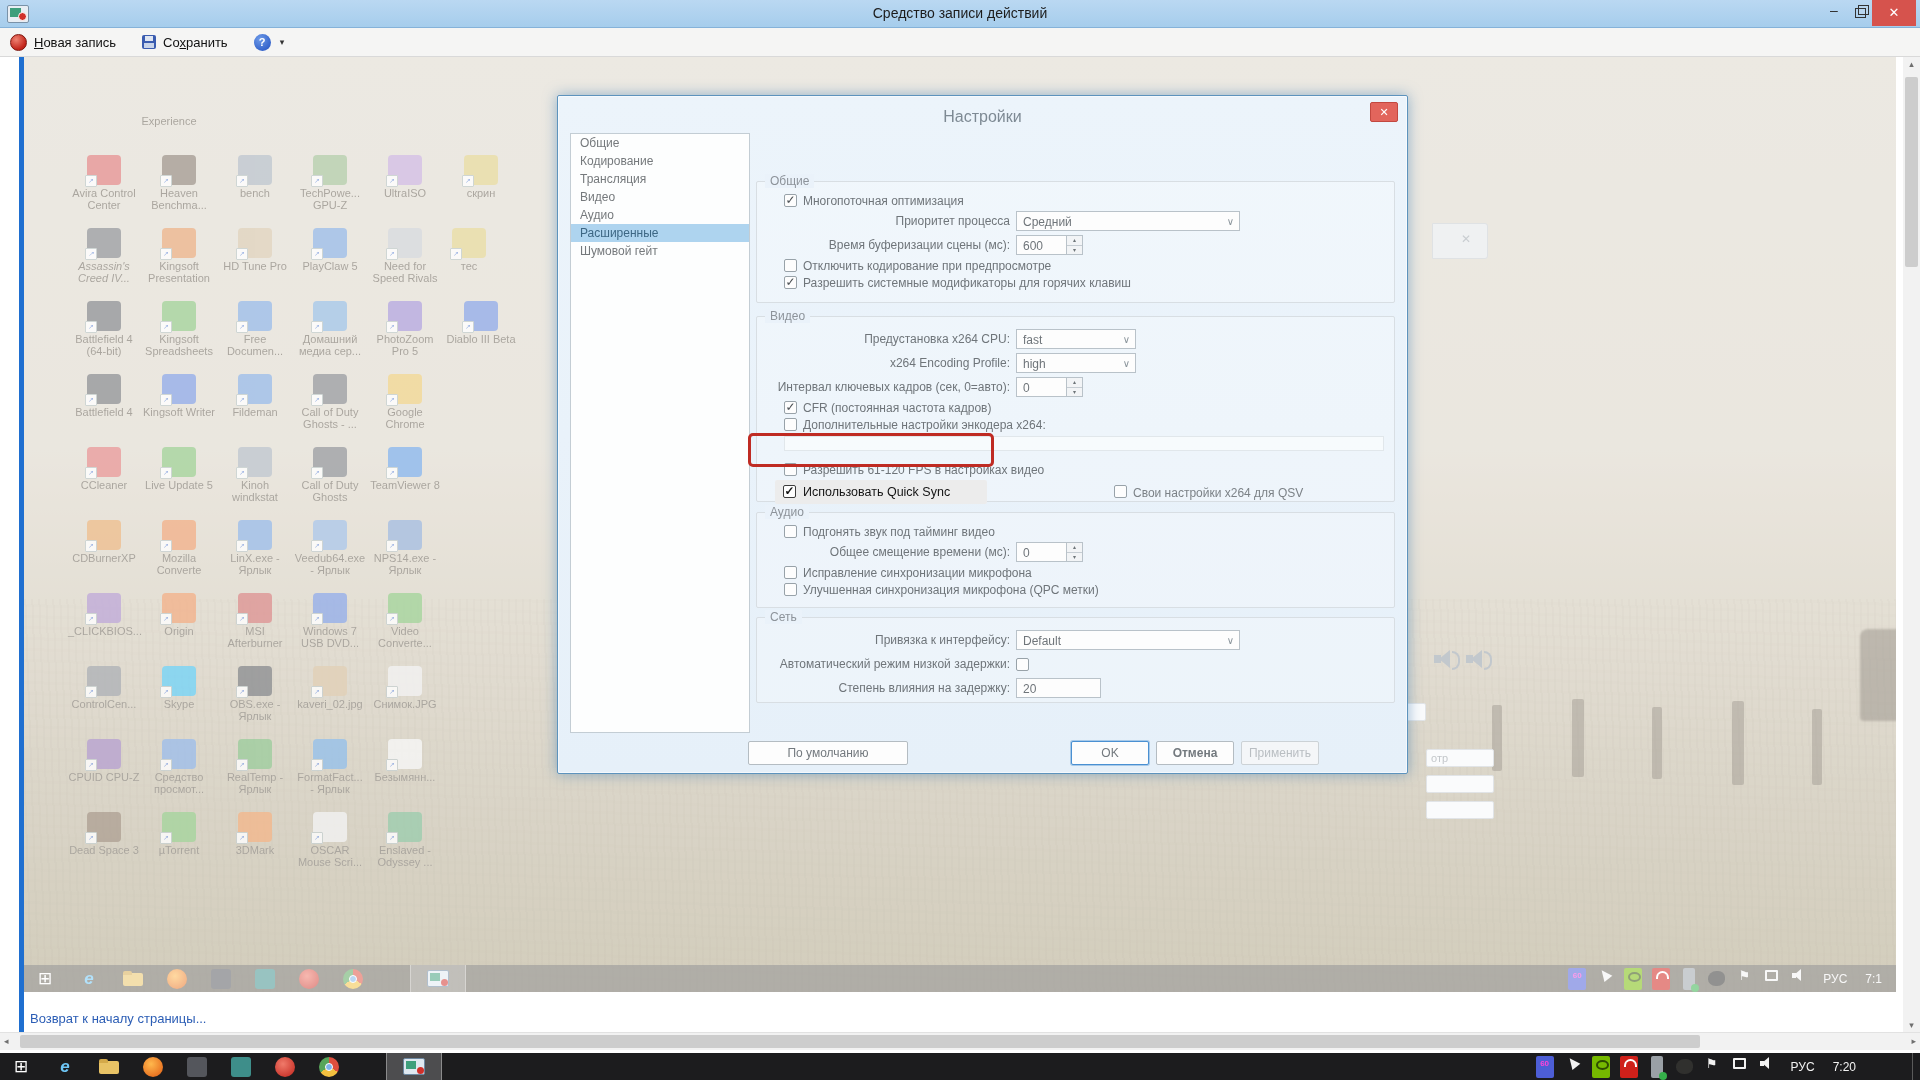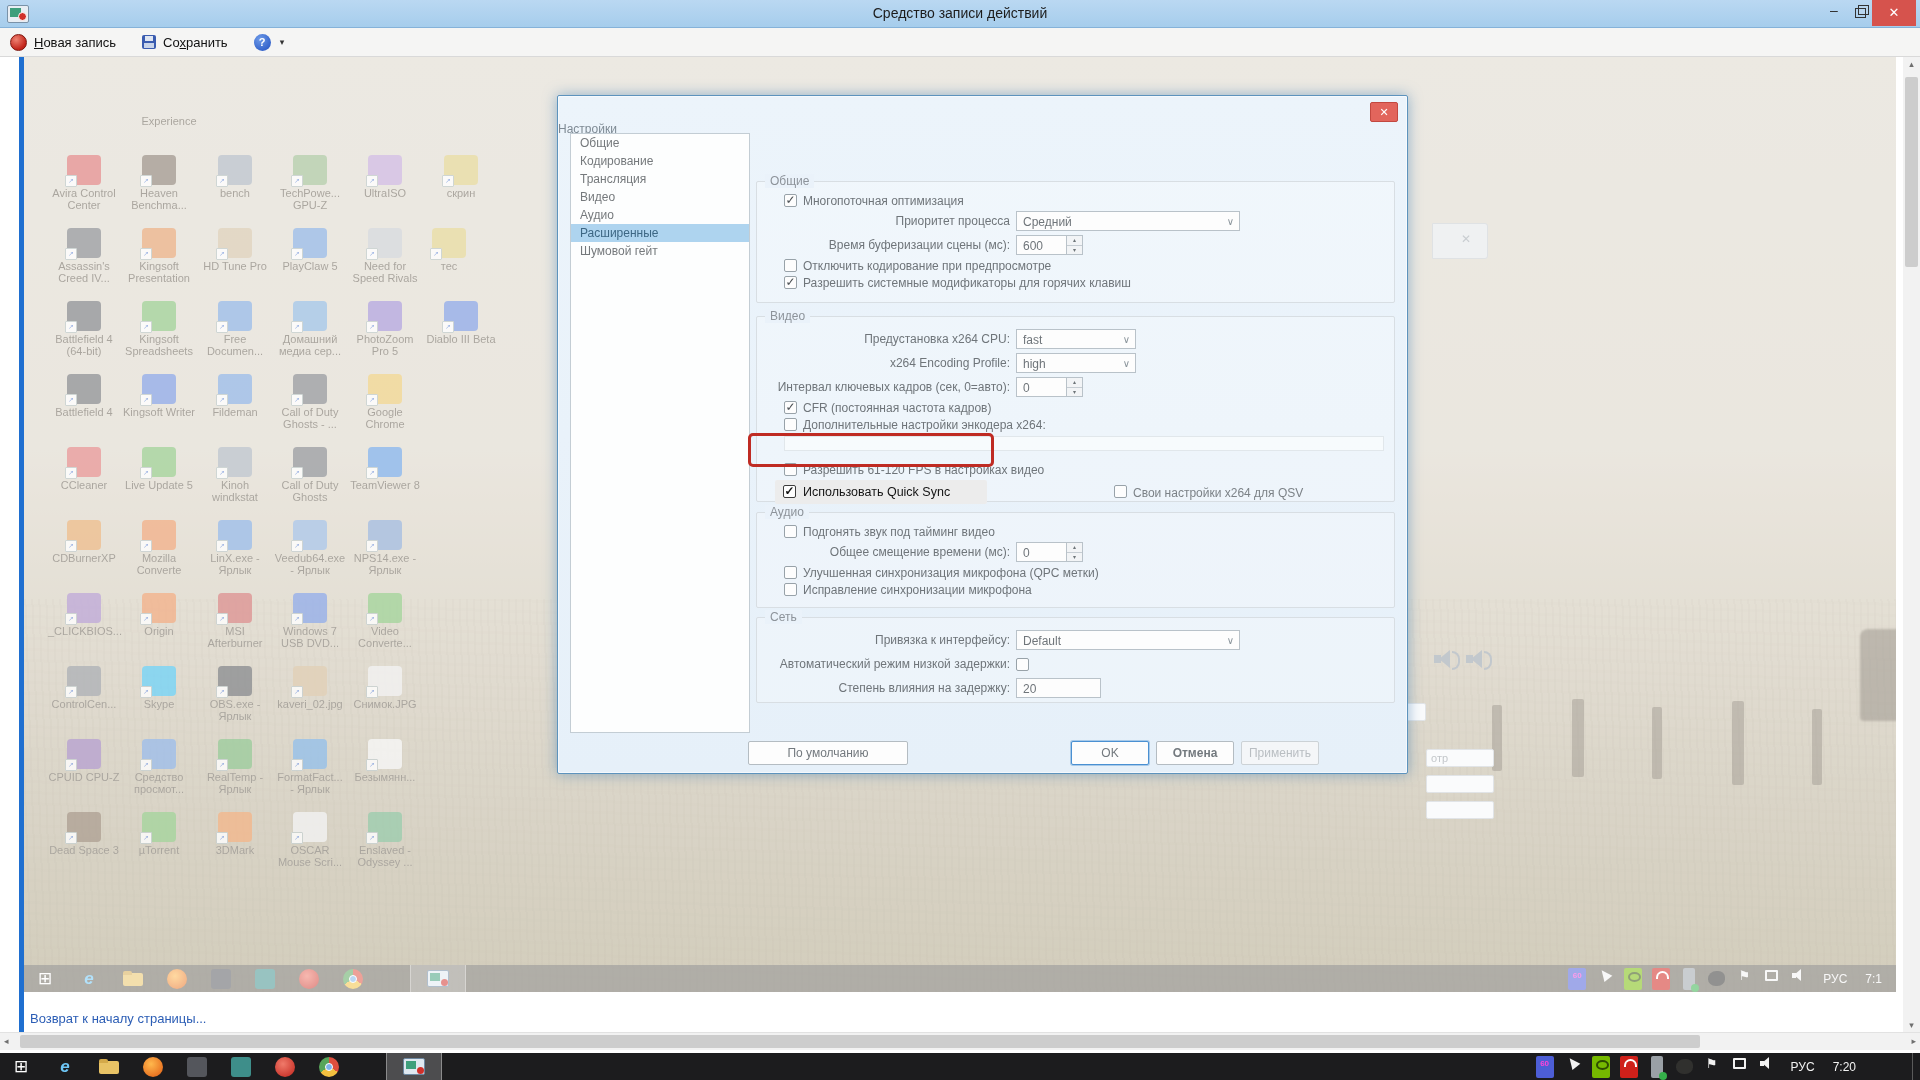--- a/index.html
+++ b/index.html
@@ -40,21 +40,21 @@
   #desktop-bg{position:absolute;left:0;top:0;right:0;bottom:0;
     background:linear-gradient(180deg,#dbd5c9 0%,#d8d1c2 42%,#cdc4b0 58%,#c0b69f 72%,#b4aa8f 86%,#aca180 100%);}
   #field-texture{position:absolute;left:0;top:58%;right:0;bottom:0;opacity:.5;
     background:repeating-linear-gradient(88deg,rgba(92,80,56,.10) 0 2px,transparent 2px 7px),
                repeating-linear-gradient(2deg,rgba(120,105,75,.06) 0 3px,transparent 3px 11px);}
   .post{position:absolute;background:#44392a;opacity:.45;border-radius:2px;}
   #silhouette{position:absolute;left:1836px;top:572px;width:64px;height:92px;background:#3f3424;opacity:.5;
     border-radius:8px 14px 4px 4px;filter:blur(1px);}
 
   
-  .dicon{position:absolute;width:72px;text-align:center;}
+  .dicon{position:absolute;width:72px;text-align:center;margin-left:20px;}
   .dicon-g{position:relative;width:34px;height:30px;margin:0 auto 2px auto;border-radius:4px;opacity:.8;}
   .dicon-a{position:absolute;left:-2px;bottom:-2px;width:10px;height:10px;background:#fff;border:1px solid #9aa;
     border-radius:1px;font-size:7px;line-height:10px;color:#2a5fd0;text-align:center;}
   .dicon-l{font-size:11px;line-height:12px;color:#5f574a;}
   #stray-label{position:absolute;left:100px;top:58px;width:90px;font-size:11px;color:#5f574a;text-align:center;}
 
   
   #obs-corner{position:absolute;left:1408px;top:166px;width:54px;height:34px;background:#e0e4e7;
     border:1px solid #c2c8cc;border-radius:0 3px 3px 0;}
   #obs-corner .x{position:absolute;right:16px;top:8px;color:#99a1a8;font-size:12px;}
@@ -114,21 +114,21 @@
   .tb-lang,.tb-time{color:#f2f2f2;font-size:12px;padding:0 4px;}
   #show-desktop{position:absolute;right:0;top:1053px;width:7px;height:27px;border-left:1px solid #5a5a5a;z-index:31;}
 
   
   #fade{position:absolute;left:0;top:0;right:0;bottom:0;background:rgba(255,255,255,.47);z-index:5;}
 
   
   #dlg{position:absolute;left:557px;top:95px;width:851px;height:679px;z-index:10;
     background:linear-gradient(#ecf4fb,#e6f0f9);border:1px solid #5d93bd;border-radius:2px;
     box-shadow:0 0 0 1px rgba(255,255,255,.55) inset,0 0 14px rgba(70,130,180,.55);box-sizing:border-box;}
-  #dlg-title{position:absolute;left:0;right:0;top:26px;font-size:12px;color:#7e8a94;}
+  #dlg-title{position:absolute;left:0;right:0;top:12px;text-align:center;font-size:16px;color:#7e8a94;}
   #dlg-close{position:absolute;right:9px;top:6px;width:26px;height:18px;background:#e2655c;border:1px solid #c24840;
     border-radius:2px;color:#fff;font-size:11px;text-align:center;line-height:18px;}
   #sidebar{position:absolute;left:12px;top:37px;width:178px;height:598px;background:#fdfefe;
     border:1px solid #c3cdd4;overflow:hidden;}
   .sideitem{height:18px;line-height:18px;padding-left:9px;font-size:12px;color:#75797c;}
   .sideitem.sel{background:#aed4ef;color:#3d6784;}
   #dlg-panel{position:absolute;left:198px;top:37px;width:641px;height:600px;}
   .group{position:absolute;left:0;width:639px;border:1px solid #d8dee3;border-radius:2px;
     background:rgba(255,255,255,.25);box-sizing:border-box;padding-top:10px;}
   .gtitle{position:absolute;top:-8px;left:8px;background:#eaf2fa;padding:0 5px;font-size:12px;color:#8d939a;}
@@ -250,21 +250,21 @@
             <div class="dicon-a">↗</div>
           </div>
           <div class="dicon-l">UltraISO</div>
         </div>
         <div class="dicon" style="left: 401px; top: 98px;">
           <div class="dicon-g" style="background: rgb(216, 194, 90);">
             <div class="dicon-a">↗</div>
           </div>
           <div class="dicon-l">скрин</div>
         </div>
-        <div class="dicon" style="left: 24px; top: 171px;">
+        <div class="dicon" style="left: 24px; top: 171px; font-style: italic;">
           <div class="dicon-g" style="background: rgb(74, 79, 88);">
             <div class="dicon-a">↗</div>
           </div>
           <div class="dicon-l">Assassin's Creed IV...</div>
         </div>
         <div class="dicon" style="left: 99px; top: 171px;">
           <div class="dicon-g" style="background: rgb(224, 120, 48);">
             <div class="dicon-a">↗</div>
           </div>
           <div class="dicon-l">Kingsoft Presentation</div>
@@ -687,25 +687,25 @@
             <div class="spinwrap">
               <div class="spinval">0</div>
               <div class="spinbtns">
                 <div class="sb">▴</div>
                 <div class="sb">▾</div>
               </div>
             </div>
           </div>
           <div class="row chk">
             <div class="cb"></div>
+            <div class="clabel">Исправление синхронизации микрофона</div>
+          </div>
+          <div class="row chk">
+            <div class="cb"></div>
             <div class="clabel">Улучшенная синхронизация микрофона (QPC метки)</div>
-          </div>
-          <div class="row chk">
-            <div class="cb"></div>
-            <div class="clabel">Исправление синхронизации микрофона</div>
           </div>
         </div>
         <div class="group" style="top: 484px; height: 86px;">
           <div class="gtitle">Сеть</div>
           <div class="row">
             <div class="rlabel">Привязка к интерфейсу:</div>
             <div class="selbox wide">Default<div class="caret">∨</div></div>
           </div>
           <div class="row">
             <div class="rlabel">Автоматический режим низкой задержки:</div>

